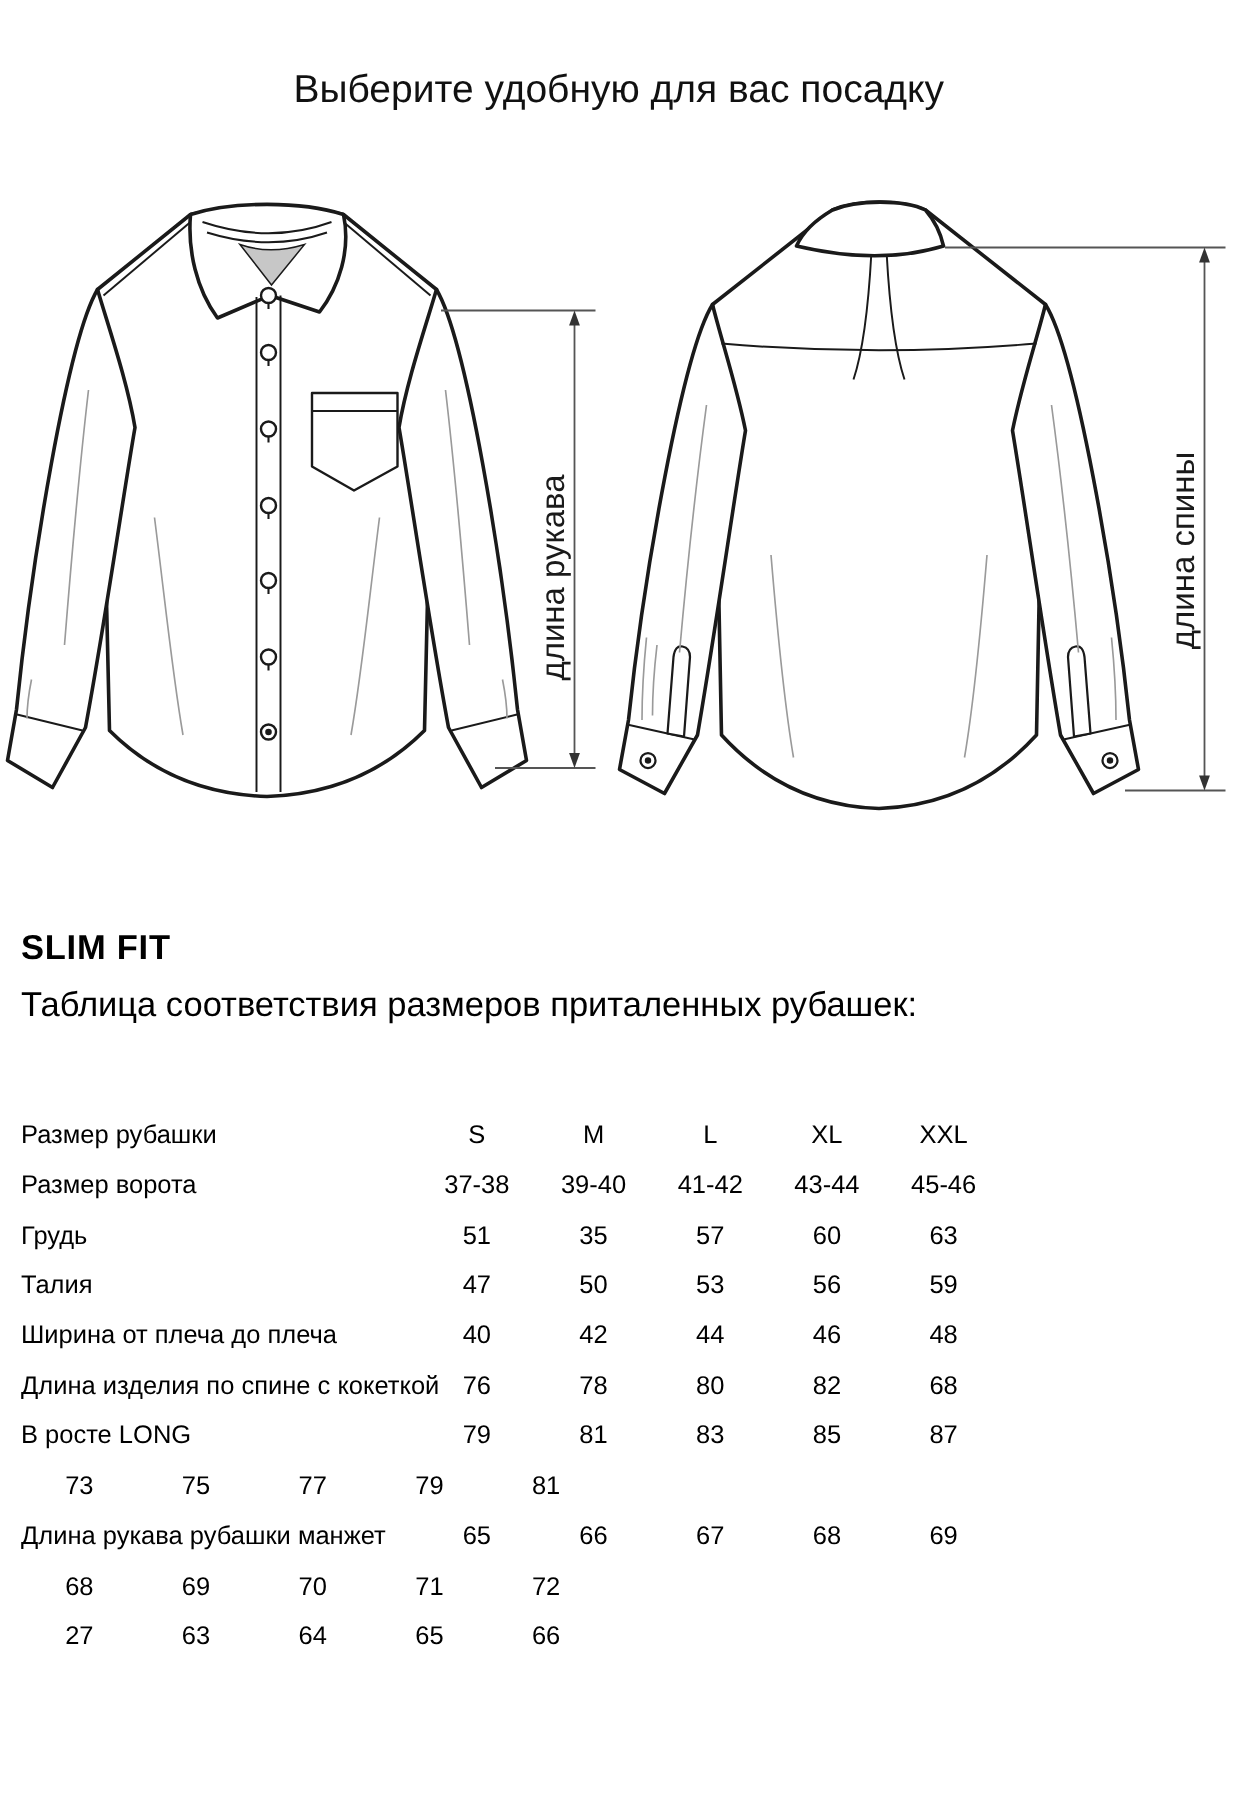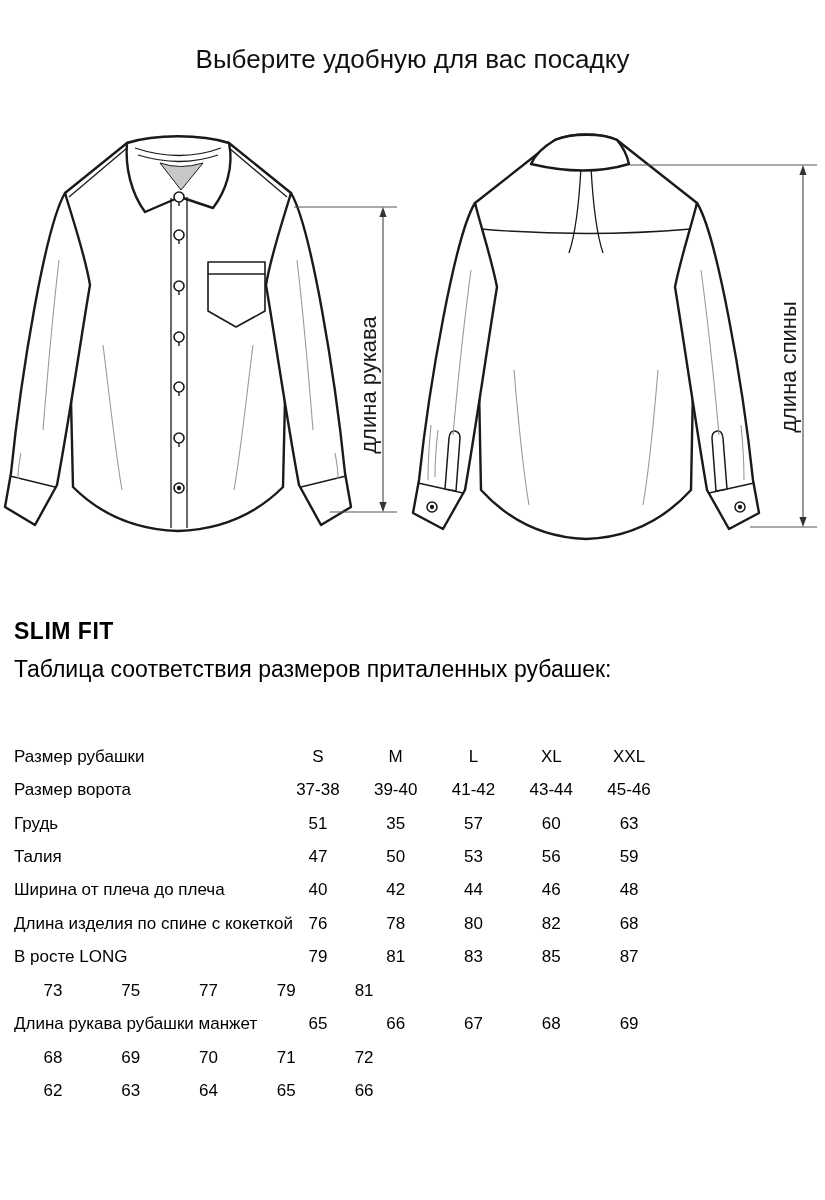--- a/index.html
+++ b/index.html
@@ -213,21 +213,21 @@
         <div class="val">69</div>
       </div>
       <div class="trow">
         <div class="val">68</div>
         <div class="val">69</div>
         <div class="val">70</div>
         <div class="val">71</div>
         <div class="val">72</div>
       </div>
       <div class="trow">
-        <div class="val">62</div>
+        <div class="val">27</div>
         <div class="val">63</div>
         <div class="val">64</div>
         <div class="val">65</div>
         <div class="val">66</div>
       </div>
     </div>
 
 </div>
 
 </body></html>

